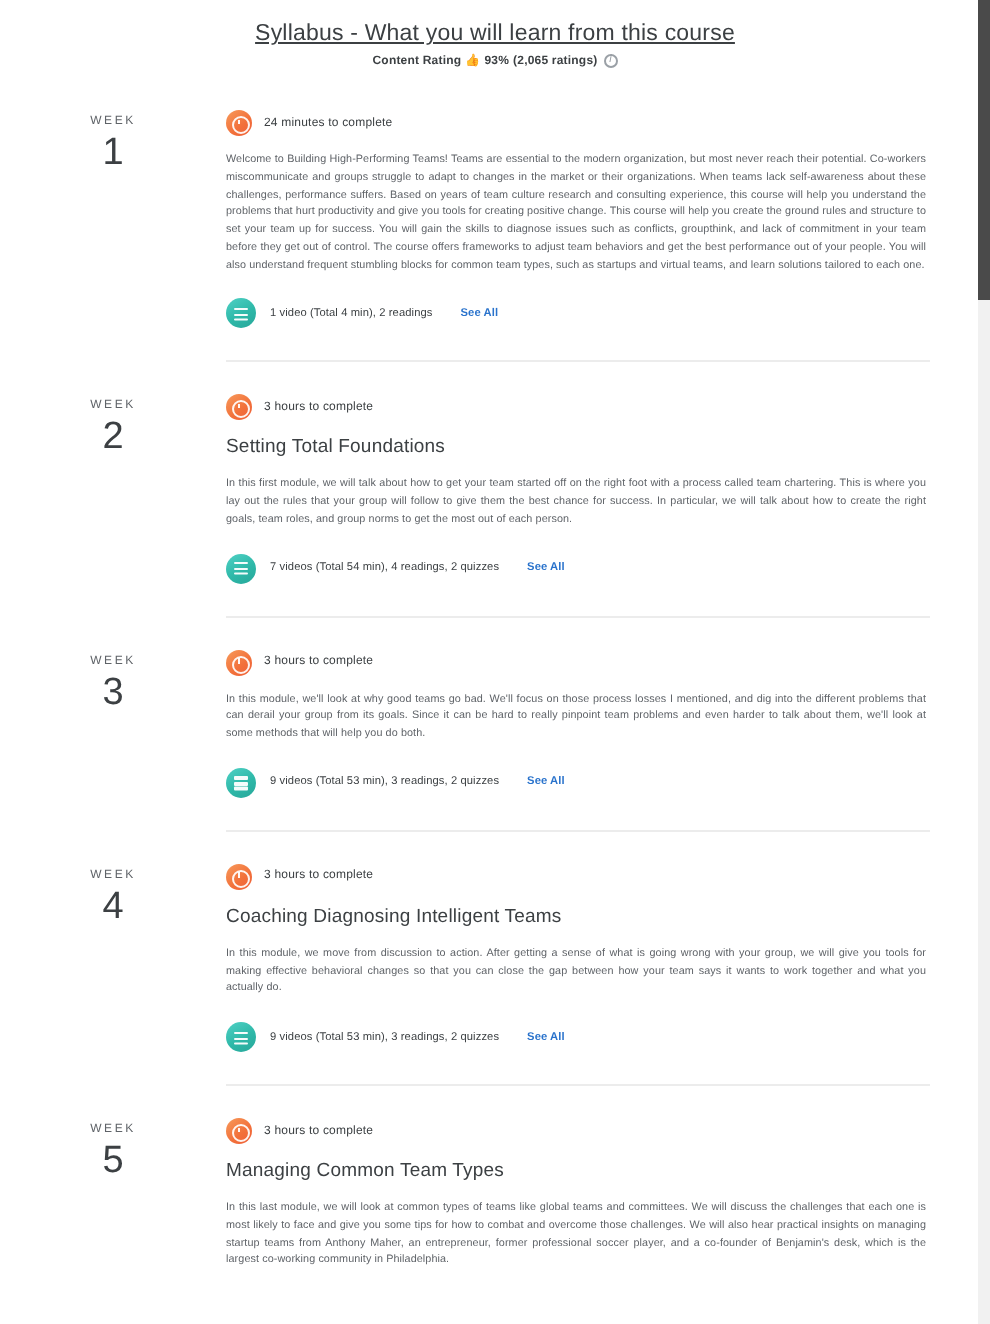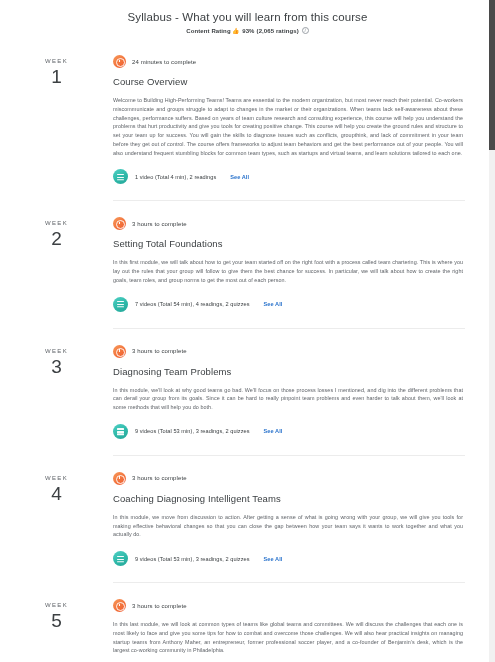--- a/index.html
+++ b/index.html
@@ -23,20 +23,21 @@
   
   .header {
     padding-top: 11px;
     text-align: center;
   }
   .syllabus-title {
     font-size: 11.5px;
     color: #3c4043;
     font-weight: 400;
     letter-spacing: 0.1px;
+    text-decoration: underline;
   }
   .rating-row {
     margin-top: 4px;
     font-size: 6px;
     color: #3c4043;
     font-weight: bold;
     display: flex;
     align-items: center;
     justify-content: center;
     gap: 2px;
@@ -239,21 +240,20 @@
     <div class="week">
       <div class="week-col">
         <div class="week-label">WEEK</div>
         <div class="week-number">1</div>
       </div>
       <div class="week-body">
         <div class="duration-row">
           <span class="clock-icon"></span>
           <span class="duration-text">24 minutes to complete</span>
         </div>
-        <div class="module-title">Course Overview</div>
         <div class="module-desc">Welcome to Building High-Performing Teams! Teams are essential to the modern organization, but most never reach their potential. Co-workers miscommunicate and groups struggle to adapt to changes in the market or their organizations. When teams lack self-awareness about these challenges, performance suffers. Based on years of team culture research and consulting experience, this course will help you understand the problems that hurt productivity and give you tools for creating positive change. This course will help you create the ground rules and structure to set your team up for success. You will gain the skills to diagnose issues such as conflicts, groupthink, and lack of commitment in your team before they get out of control. The course offers frameworks to adjust team behaviors and get the best performance out of your people. You will also understand frequent stumbling blocks for common team types, such as startups and virtual teams, and learn solutions tailored to each one.</div>
         <div class="resources-row">
           <span class="resources-icon"></span>
           <span class="resources-text">1 video (Total 4 min), 2 readings</span>
           <span class="see-all">See All</span>
         </div>
       </div>
     </div>
 
     <div class="week">
@@ -279,21 +279,20 @@
     <div class="week">
       <div class="week-col">
         <div class="week-label">WEEK</div>
         <div class="week-number">3</div>
       </div>
       <div class="week-body">
         <div class="duration-row">
           <span class="clock-icon"></span>
           <span class="duration-text">3 hours to complete</span>
         </div>
-        <div class="module-title">Diagnosing Team Problems</div>
         <div class="module-desc">In this module, we'll look at why good teams go bad. We'll focus on those process losses I mentioned, and dig into the different problems that can derail your group from its goals. Since it can be hard to really pinpoint team problems and even harder to talk about them, we'll look at some methods that will help you do both.</div>
         <div class="resources-row">
           <span class="resources-icon"></span>
           <span class="resources-text">9 videos (Total 53 min), 3 readings, 2 quizzes</span>
           <span class="see-all">See All</span>
         </div>
       </div>
     </div>
 
     <div class="week">
@@ -319,20 +318,21 @@
     <div class="week">
       <div class="week-col">
         <div class="week-label">WEEK</div>
         <div class="week-number">5</div>
       </div>
       <div class="week-body">
         <div class="duration-row">
           <span class="clock-icon"></span>
           <span class="duration-text">3 hours to complete</span>
         </div>
+        <div class="module-title">Managing Common Team Types</div>
         <div class="module-desc">In this last module, we will look at common types of teams like global teams and committees. We will discuss the challenges that each one is most likely to face and give you some tips for how to combat and overcome those challenges. We will also hear practical insights on managing startup teams from Anthony Maher, an entrepreneur, former professional soccer player, and a co-founder of Benjamin's desk, which is the largest co-working community in Philadelphia.</div>
 
       </div>
     </div>
 
   </div>
 
   <div class="scroll-strip">
     <div class="scroll-thumb"></div>
   </div>

